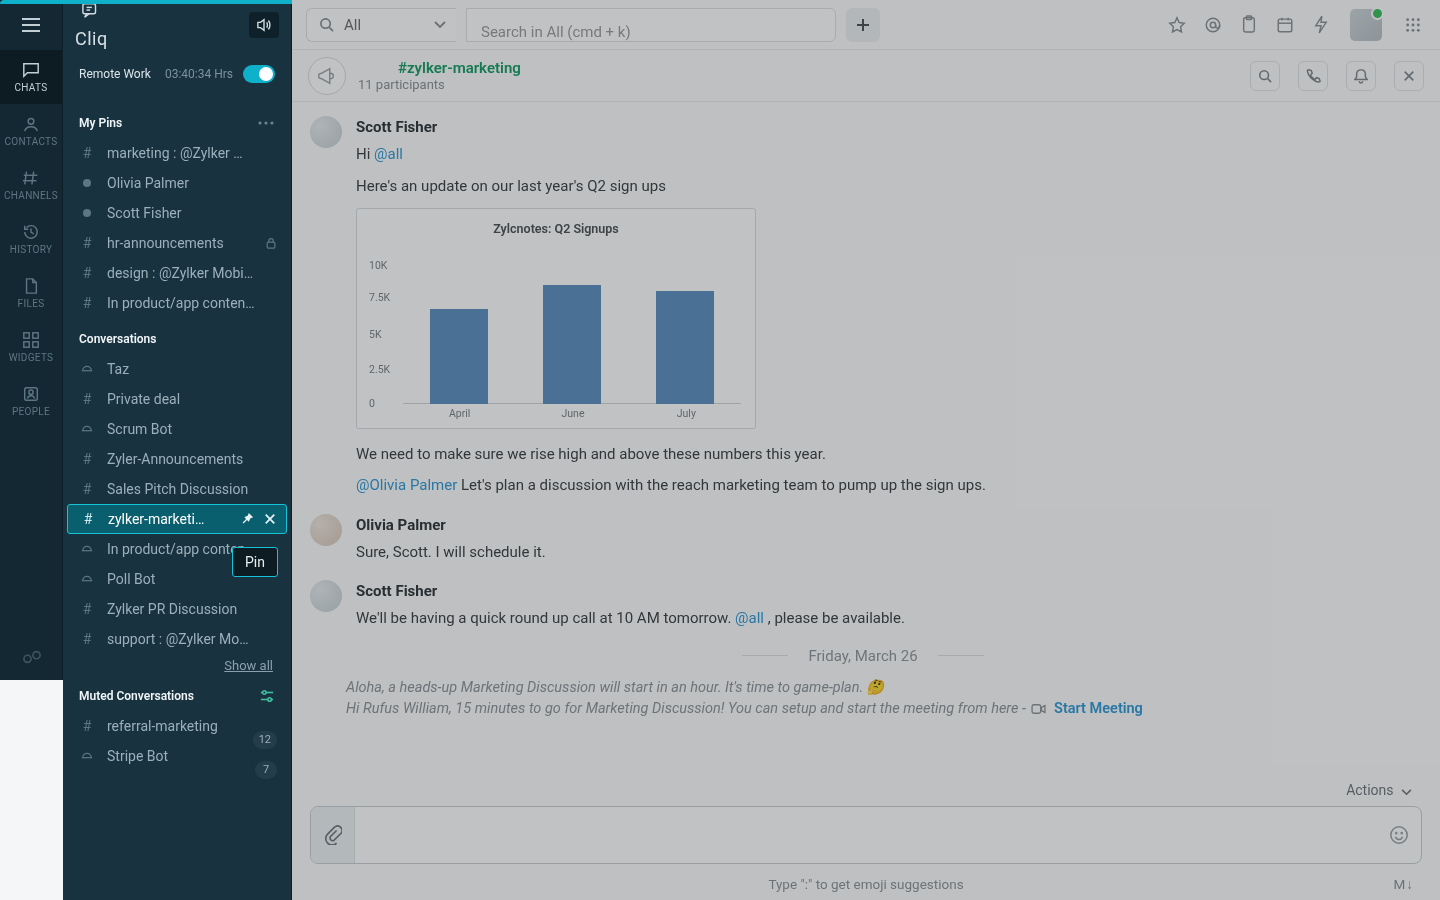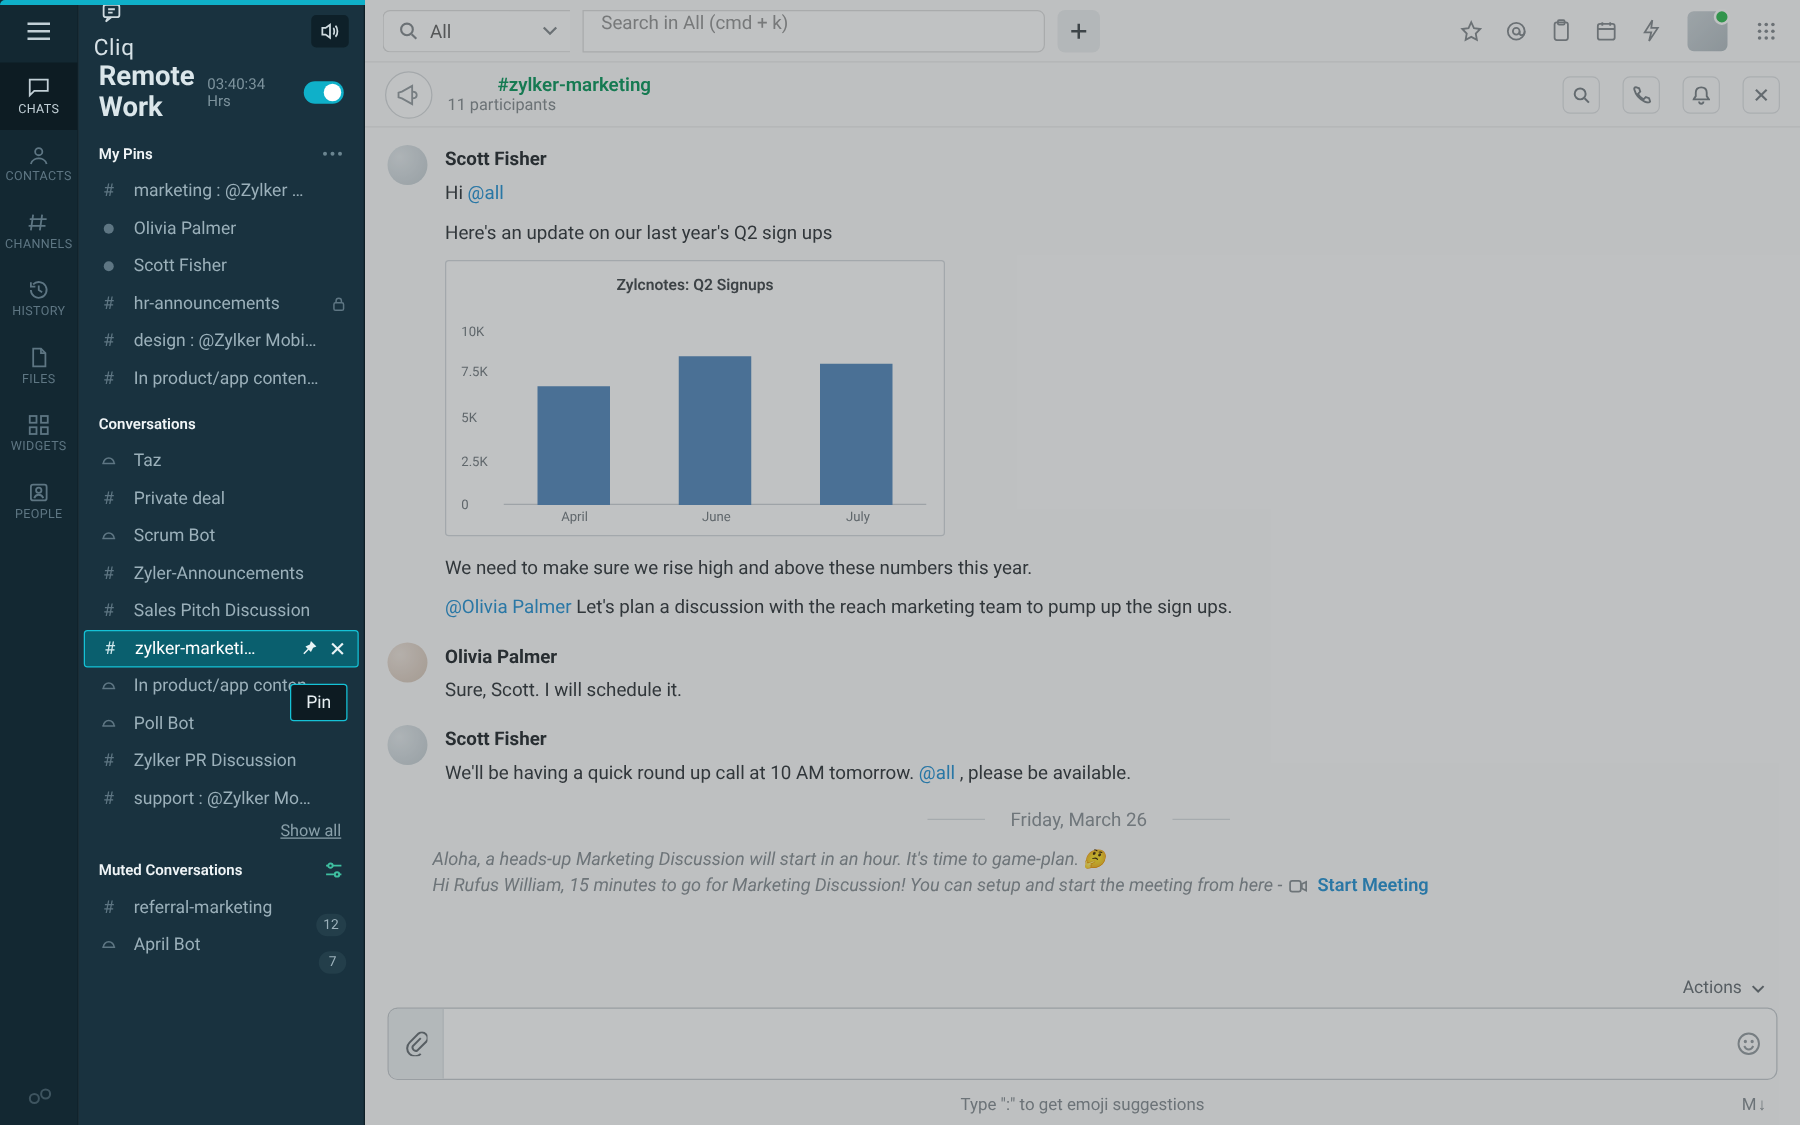--- a/index.html
+++ b/index.html
@@ -1,21 +1,21 @@
 <!DOCTYPE html>
 <html><head>
 <meta charset="utf-8">
 <style>
   * { box-sizing: border-box; margin: 0; padding: 0; }
   html, body { width: 1440px; height: 900px; font-family: -apple-system, "Segoe UI", Roboto, "Helvetica Neue", Arial, sans-serif; overflow: hidden; }
   body { position: relative; background: #f5f6f8; }
 
   
   .leftrail {
-    position: absolute; left: 0; top: 0; width: 63px; height: 900px;
+    position: absolute; left: 0; top: 0; width: 63px; height: 680px;
     background: #132832; color: #6b8590; z-index: 30;
     border-right: 1px solid #0e1e26;
   }
   .leftrail .menu-btn { display:flex; align-items:center; justify-content:center; height:50px; color:#c1cfd6; }
   .leftrail .nav-item { display:flex; flex-direction:column; align-items:center; justify-content:center; height:54px; font-size:10px; letter-spacing:0.3px; color:#5e7683; gap:3px; cursor:pointer; }
   .leftrail .nav-item.active { background:#0d1c23; color:#c1cfd6; }
   .leftrail .nav-item.active svg { stroke:#c1cfd6; }
   .leftrail .nav-item svg { stroke:#5e7683; }
   .leftrail .theme-btn { position:absolute; bottom:14px; left:0; width:63px; display:flex; justify-content:center; color:#3e545f; }
 
@@ -30,21 +30,21 @@
     height: 50px; display:flex; align-items:center; padding:0 12px; color:#d6e1e6;
   }
   .side-top .logo { display:flex; align-items:center; gap:8px; font-size:18px; font-weight:400; letter-spacing:0.5px;flex-direction:column; }
   .side-top .spacer { flex:1; }
   .side-top .speaker { width:30px; height:26px; border-radius:4px; background:#0e2029; display:flex; align-items:center; justify-content:center; }
 
   .remote-row {
     height: 48px; display:flex; align-items:center; padding:0 16px; gap:10px;
     color:#dbe6ea;
   }
-  .remote-row .title { font-size:22px; font-weight:700; flex:1; }
+  .remote-row .title { font-size:12px; font-weight:400; flex:1; }
   .remote-row .timer { font-size:12px; color:#7c929c; }
   .toggle {
     width:32px; height:18px; border-radius:10px; background:#0fb0c9; position:relative;
   }
   .toggle::after {
     content:""; position:absolute; right:2px; top:2px; width:14px; height:14px; border-radius:50%; background:#fff;
   }
 
   .side-scroll { flex:1; overflow:hidden; padding-top:4px; }
 
@@ -105,21 +105,21 @@
     height:50px; border-bottom:1px solid #ececec; display:flex; align-items:center; padding:0 14px; gap:10px;
   }
   .scope-select {
     display:flex; align-items:center; gap:10px; height:34px; padding:0 10px 0 12px;
     border:1px solid #e0e0e0; border-right:none; border-radius:6px 0 0 6px; background:#fff; width:150px;
     color:#6b6b6b; font-size:15px;
   }
   .scope-select svg { flex-shrink:0; }
   .searchbox {
     flex: 0 0 370px; height:34px; border:1px solid #e0e0e0; border-radius:0 6px 6px 0; background:#fff;
-    display:flex; align-items:flex-start; padding:0 14px; color:#9a9a9a; font-size:15px;
+    display:flex; align-items:flex-end; padding:0 14px; color:#9a9a9a; font-size:15px;
   }
   .plusbtn {
     width:34px; height:34px; border-radius:6px; background:#eef0f1; display:flex; align-items:center; justify-content:center; color:#5a5a5a;
   }
   .topbar .grow { flex:1; }
   .topicon { width:26px; height:26px; display:flex; align-items:center; justify-content:center; color:#8a8f93; cursor:pointer; }
   .avatar-sm {
     width:32px; height:32px; border-radius:5px; background:linear-gradient(135deg,#cfd6da,#b7c0c5);
     position:relative; margin-left:6px;
   }
@@ -452,21 +452,21 @@
       <span class="txt">referral-marketing</span>
       <span class="badge">12</span>
     </div>
     <div class="conv-item">
       <span class="ico">
           <svg width="14" height="12" viewBox="0 0 16 14" fill="none" stroke="currentColor" stroke-width="1.4">
             <path d="M3 9a5 5 0 0 1 10 0"></path>
             <path d="M2 9h12"></path>
           </svg>
         </span>
-      <span class="txt">April Bot</span>
+      <span class="txt">Stripe Bot</span>
       <span class="badge">7</span>
     </div>
   </div>
 </div>
 
 <div class="pin-tooltip">Pin</div>
 
 <div class="main">
 
   <div class="topbar">

